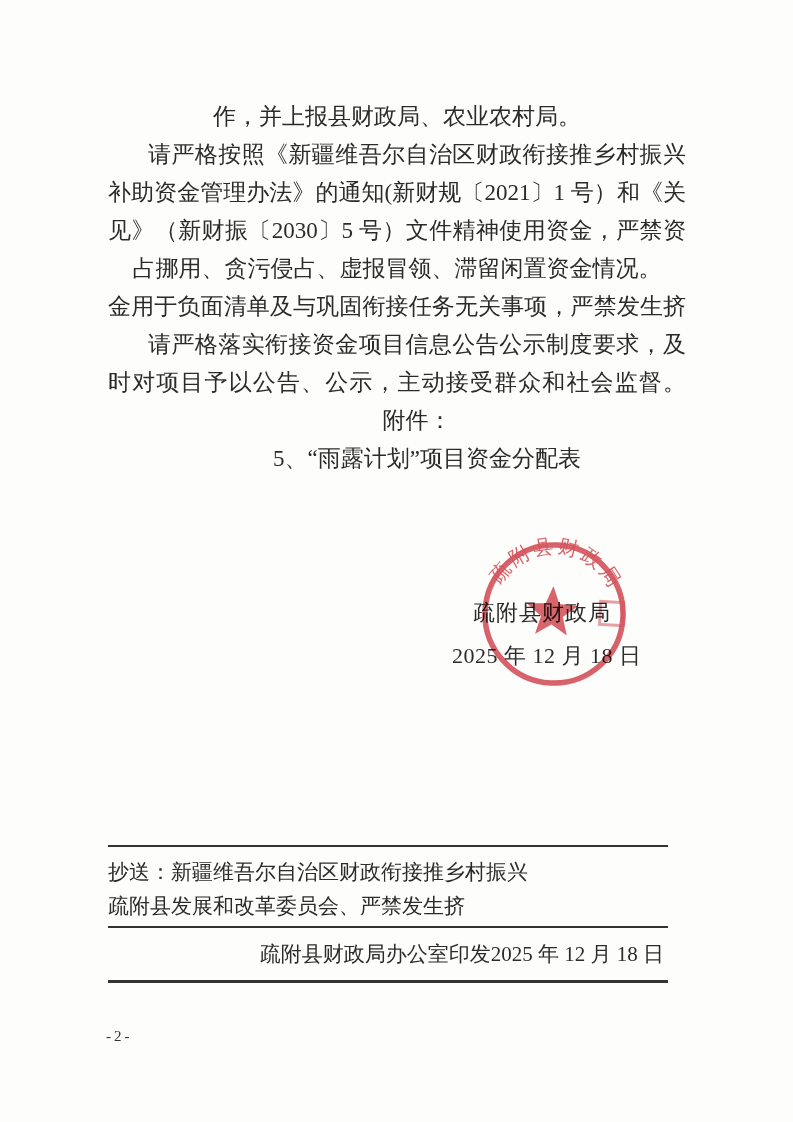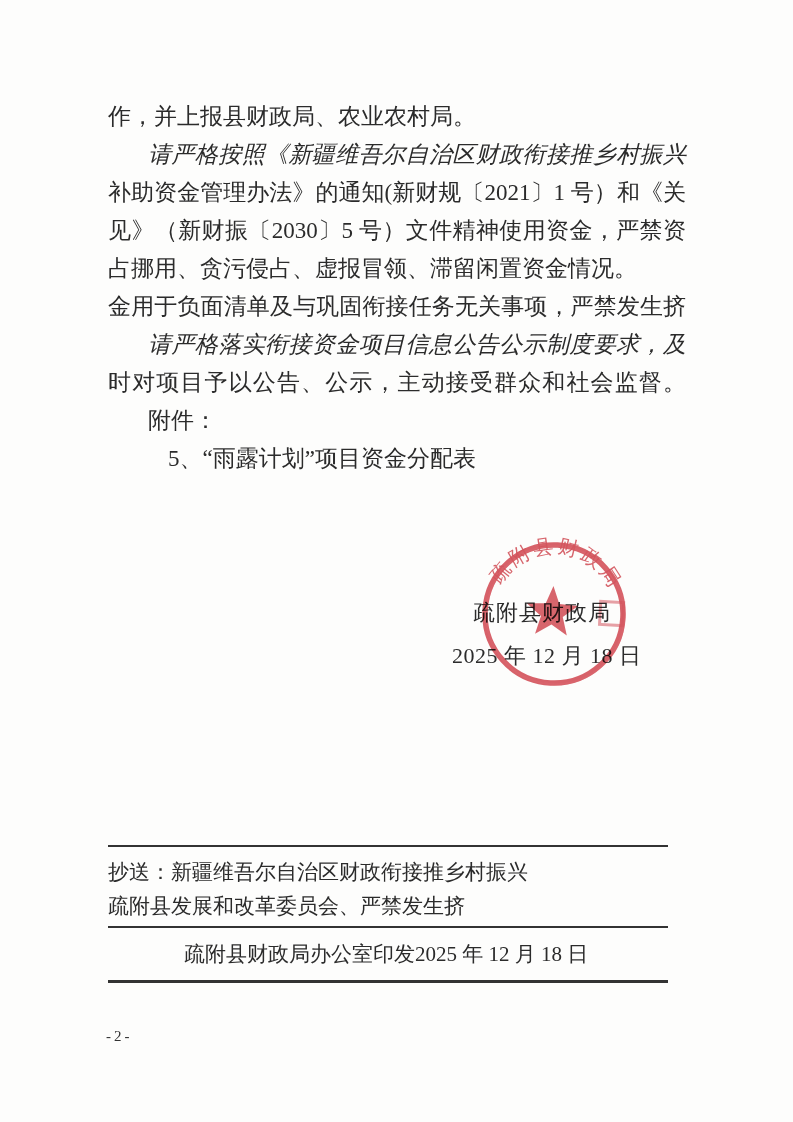--- a/index.html
+++ b/index.html
@@ -16,29 +16,29 @@
   .bodytext{
     position:absolute;
     left:108px;top:98px;
     width:578px;
   }
   .bline{
     height:38px;
     line-height:38px;
     font-size:23px;
     white-space:nowrap;
-    text-align:left;
+    text-align:center;
   }
   .bline.st{
     white-space:normal;
     text-align:justify;
     text-align-last:justify;
   }
   .bline.in1{padding-left:40px;}
-  .bline.in1.st{padding-left:0;text-indent:40px;font-style:italic;}
+  .bline.in1.st{padding-left:0;text-indent:40px;}
   .bline.in2{padding-left:60px;}
 
   
   .sig-org{
     position:absolute;left:473px;top:599px;
     font-size:22px;line-height:28px;letter-spacing:1px;
     white-space:nowrap;
   }
   .sig-date{
     position:absolute;left:452px;top:642px;
@@ -63,21 +63,21 @@
   }
   .frule{border:0;margin:0;background:#333;height:2px;width:100%;}
   .frule.thick{height:3px;}
   .frow{
     height:34px;line-height:34px;
     white-space:nowrap;overflow:hidden;
   }
   .frow.r1{margin-top:8px;}
   .frow.r2{margin-bottom:3px;}
   .frow.r3{
-    display:flex;justify-content:center;
+    display:flex;justify-content:flex-end;
     margin-top:9px;margin-bottom:9px;padding-right:4px;
   }
   .pageno{
     position:absolute;left:106px;top:1028px;
     font-size:15px;letter-spacing:3px;color:#333;
   }
 </style>
 </head>
 <body>
 

